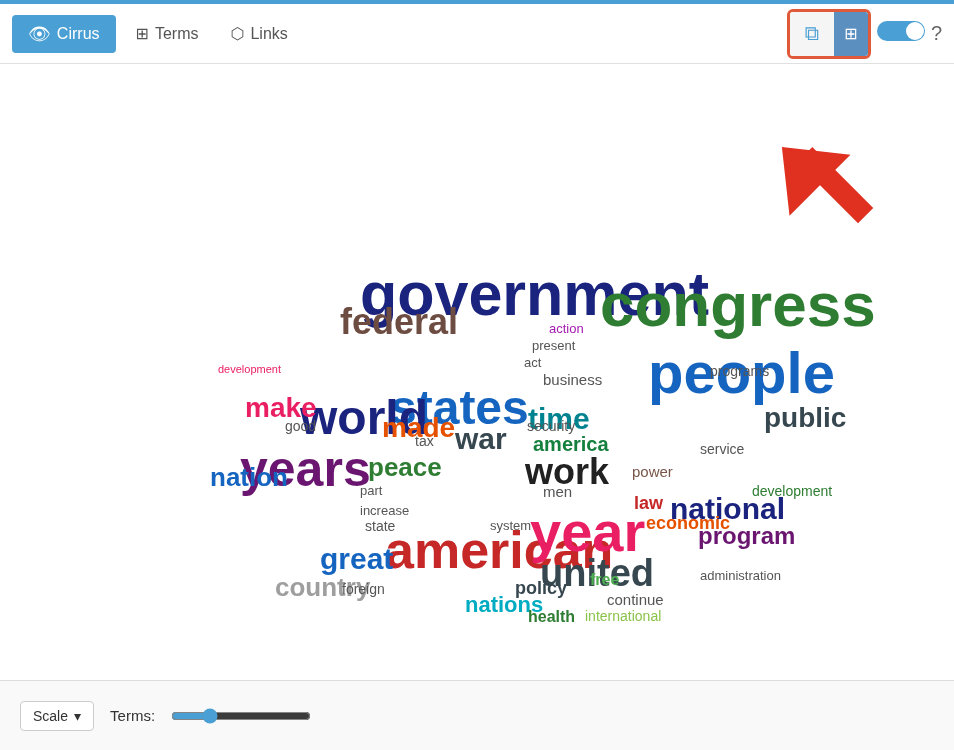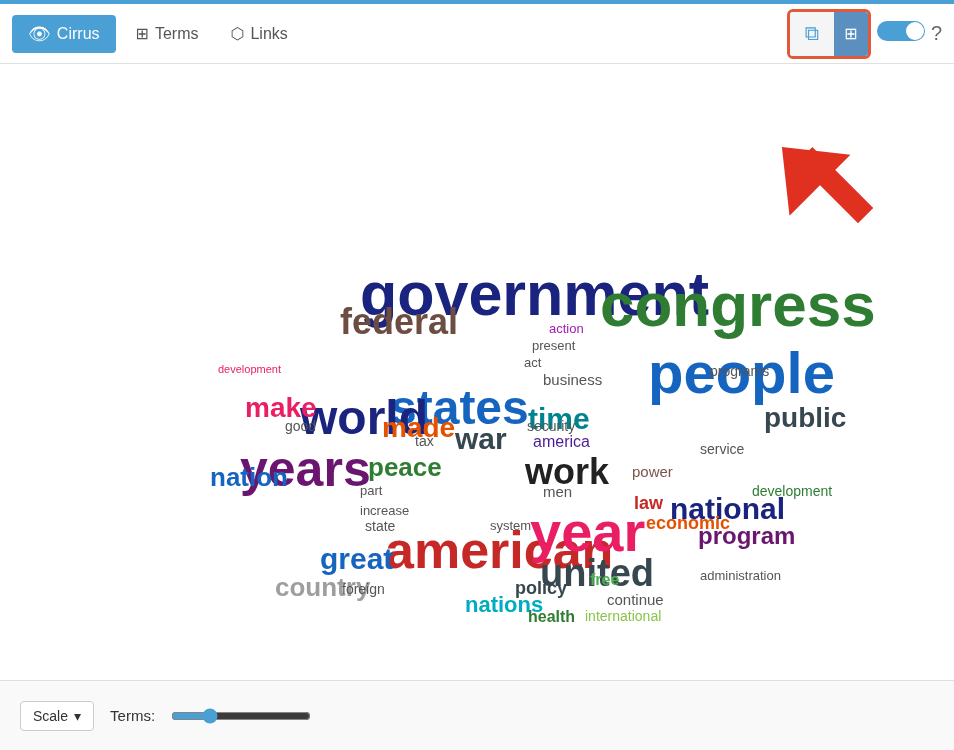--- a/index.html
+++ b/index.html
@@ -272,21 +272,21 @@
     <span class="word" style="left: 646px; top: 450px; font-size: 18px; color: rgb(230, 81, 0); font-weight: bold;">economic</span>
     <span class="word" style="left: 634px; top: 430px; font-size: 18px; color: rgb(198, 40, 40); font-weight: bold;">law</span>
     <span class="word" style="left: 700px; top: 505px; font-size: 13px; color: rgb(85, 85, 85); font-weight: normal;">administration</span>
     <span class="word" style="left: 515px; top: 515px; font-size: 18px; color: rgb(55, 71, 79); font-weight: bold;">policy</span>
     <span class="word" style="left: 465px; top: 530px; font-size: 22px; color: rgb(0, 172, 193); font-weight: bold;">nations</span>
     <span class="word" style="left: 528px; top: 545px; font-size: 16px; color: rgb(46, 125, 50); font-weight: bold;">health</span>
     <span class="word" style="left: 585px; top: 545px; font-size: 14px; color: rgb(139, 195, 74); font-weight: normal;">international</span>
     <span class="word" style="left: 607px; top: 528px; font-size: 15px; color: rgb(85, 85, 85); font-weight: normal;">continue</span>
     <span class="word" style="left: 590px; top: 508px; font-size: 16px; color: rgb(76, 175, 80); font-weight: bold;">free</span>
     <span class="word" style="left: 543px; top: 420px; font-size: 15px; color: rgb(85, 85, 85); font-weight: normal;">men</span>
-    <span class="word" style="left: 533px; top: 370px; font-size: 16px; color: #4c1d95; font-weight: normal;">america</span>
+    <span class="word" style="left: 533px; top: 370px; font-size: 20px; color: #15803d; font-weight: bold;">america</span>
     <span class="word" style="left: 527px; top: 355px; font-size: 14px; color: rgb(85, 85, 85); font-weight: normal;">security</span>
     <span class="word" style="left: 549px; top: 258px; font-size: 13px; color: #a21caf; font-weight: normal;">action</span>
     <span class="word" style="left: 532px; top: 275px; font-size: 13px; color: rgb(85, 85, 85); font-weight: normal;">present</span>
     <span class="word" style="left: 543px; top: 308px; font-size: 15px; color: rgb(85, 85, 85); font-weight: normal;">business</span>
     <span class="word" style="left: 524px; top: 292px; font-size: 13px; color: rgb(85, 85, 85); font-weight: normal;">act</span>
     <span class="word" style="left: 415px; top: 370px; font-size: 14px; color: rgb(85, 85, 85); font-weight: normal;">tax</span>
     <span class="word" style="left: 360px; top: 420px; font-size: 13px; color: rgb(85, 85, 85); font-weight: normal;">part</span>
     <span class="word" style="left: 365px; top: 455px; font-size: 14px; color: rgb(85, 85, 85); font-weight: normal;">state</span>
     <span class="word" style="left: 360px; top: 440px; font-size: 13px; color: rgb(85, 85, 85); font-weight: normal;">increase</span>
     <span class="word" style="left: 285px; top: 355px; font-size: 14px; color: rgb(85, 85, 85); font-weight: normal;">good</span>

